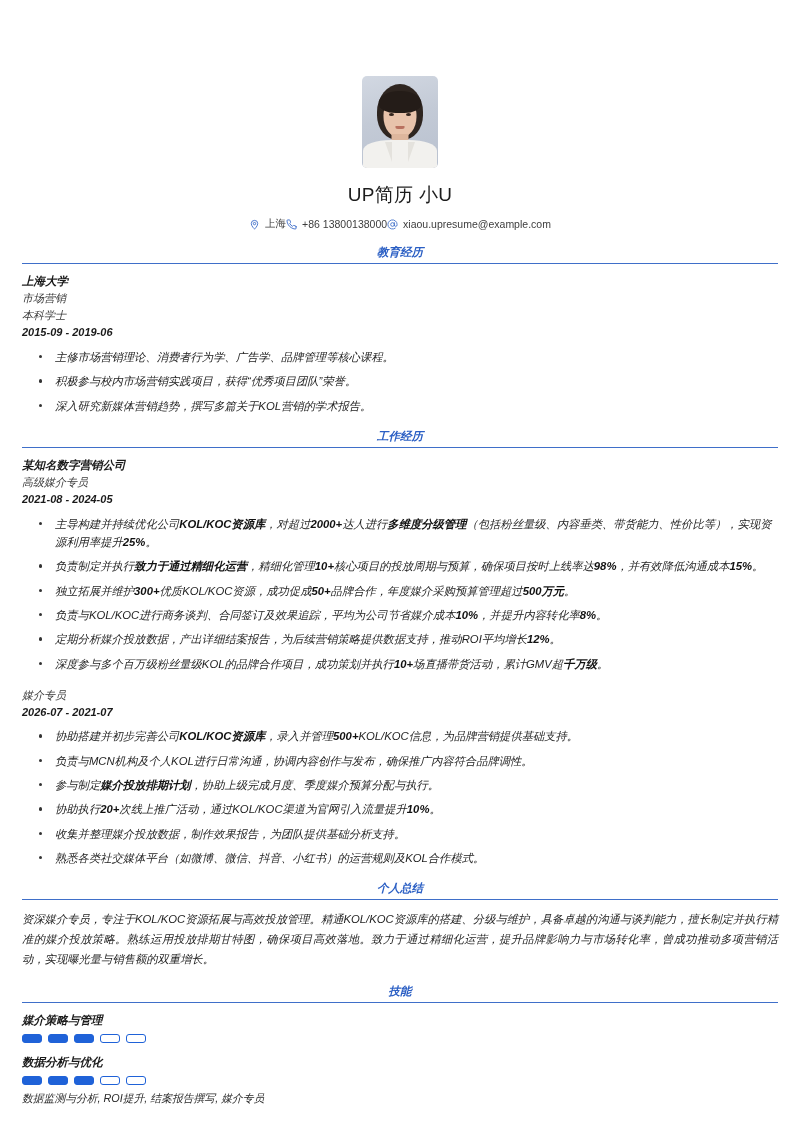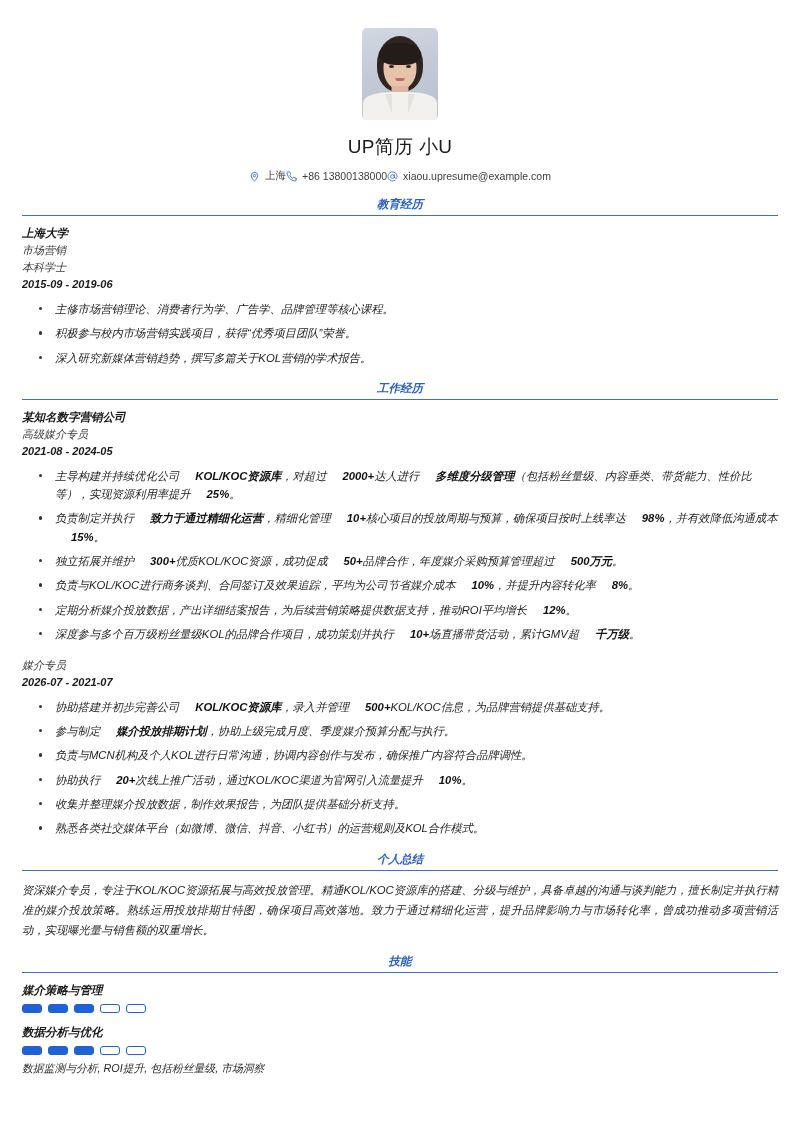--- a/index.html
+++ b/index.html
@@ -18,21 +18,21 @@
     width: 800px;
     height: 1130px;
     box-sizing: border-box;
     padding: 0 22px;
     position: relative;
     background: #fff;
   }
 
   
   .header {
-    padding-top: 28px;
+    padding-top: 76px;
     text-align: center;
   }
   .photo {
     width: 76px;
     height: 92px;
     margin: 0 auto;
     border-radius: 5px;
     overflow: hidden;
     position: relative;
     background: linear-gradient(165deg, #d2d8e2 0%, #c3cad6 45%, #b9c1cf 100%);
@@ -202,21 +202,21 @@
   ul.bullets li::before {
     content: "";
     position: absolute;
     left: 17px;
     top: 7px;
     width: 3.4px;
     height: 3.4px;
     border-radius: 50%;
     background: #333;
   }
-  ul.bullets b { font-weight: bold; color: #111; padding-left: 16px; }
+  ul.bullets b { font-weight: bold; color: #111; }
 
   
   .summary {
     font-size: 11.3px;
     line-height: 1.78;
     color: #1f1f1f;
     text-align: justify;
   }
 
   
@@ -333,22 +333,22 @@
             <li><span>负责与KOL/KOC进行商务谈判、合同签订及效果追踪，平均为公司节省媒介成本</span><b>10%</b><span>，并提升内容转化率</span><b>8%</b><span>。</span></li>
             <li><span>定期分析媒介投放数据，产出详细结案报告，为后续营销策略提供数据支持，推动ROI平均增长</span><b>12%</b><span>。</span></li>
             <li><span>深度参与多个百万级粉丝量级KOL的品牌合作项目，成功策划并执行</span><b>10+</b><span>场直播带货活动，累计GMV超</span><b>千万级</b><span>。</span></li>
           </ul>
         </div>
         <div class="entry">
           <div class="entry-sub">媒介专员</div>
           <div class="entry-date">2026-07 - 2021-07</div>
           <ul class="bullets">
             <li><span>协助搭建并初步完善公司</span><b>KOL/KOC资源库</b><span>，录入并管理</span><b>500+</b><span>KOL/KOC信息，为品牌营销提供基础支持。</span></li>
+            <li><span>负责与MCN机构及个人KOL进行日常沟通，协调内容创作与发布，确保推广内容符合品牌调性。</span></li>
             <li><span>参与制定</span><b>媒介投放排期计划</b><span>，协助上级完成月度、季度媒介预算分配与执行。</span></li>
-            <li><span>负责与MCN机构及个人KOL进行日常沟通，协调内容创作与发布，确保推广内容符合品牌调性。</span></li>
             <li><span>协助执行</span><b>20+</b><span>次线上推广活动，通过KOL/KOC渠道为官网引入流量提升</span><b>10%</b><span>。</span></li>
             <li><span>收集并整理媒介投放数据，制作效果报告，为团队提供基础分析支持。</span></li>
             <li><span>熟悉各类社交媒体平台（如微博、微信、抖音、小红书）的运营规则及KOL合作模式。</span></li>
           </ul>
         </div>
       </div>
   </div>
 
   <div class="section">
     <div class="section-title">个人总结</div>
@@ -372,18 +372,18 @@
         </div>
         <div class="skill">
           <div class="skill-name">数据分析与优化</div>
           <div class="skill-bars">
             <div class="bar filled"></div>
             <div class="bar filled"></div>
             <div class="bar filled"></div>
             <div class="bar empty"></div>
             <div class="bar empty"></div>
           </div>
-          <div class="skill-desc">数据监测与分析, ROI提升, 包括粉丝量级, 市场洞察</div>
+          <div class="skill-desc">数据监测与分析, ROI提升, 结案报告撰写, 媒介专员</div>
         </div>
       </div>
   </div>
 
 </div>
 
 </body></html>

